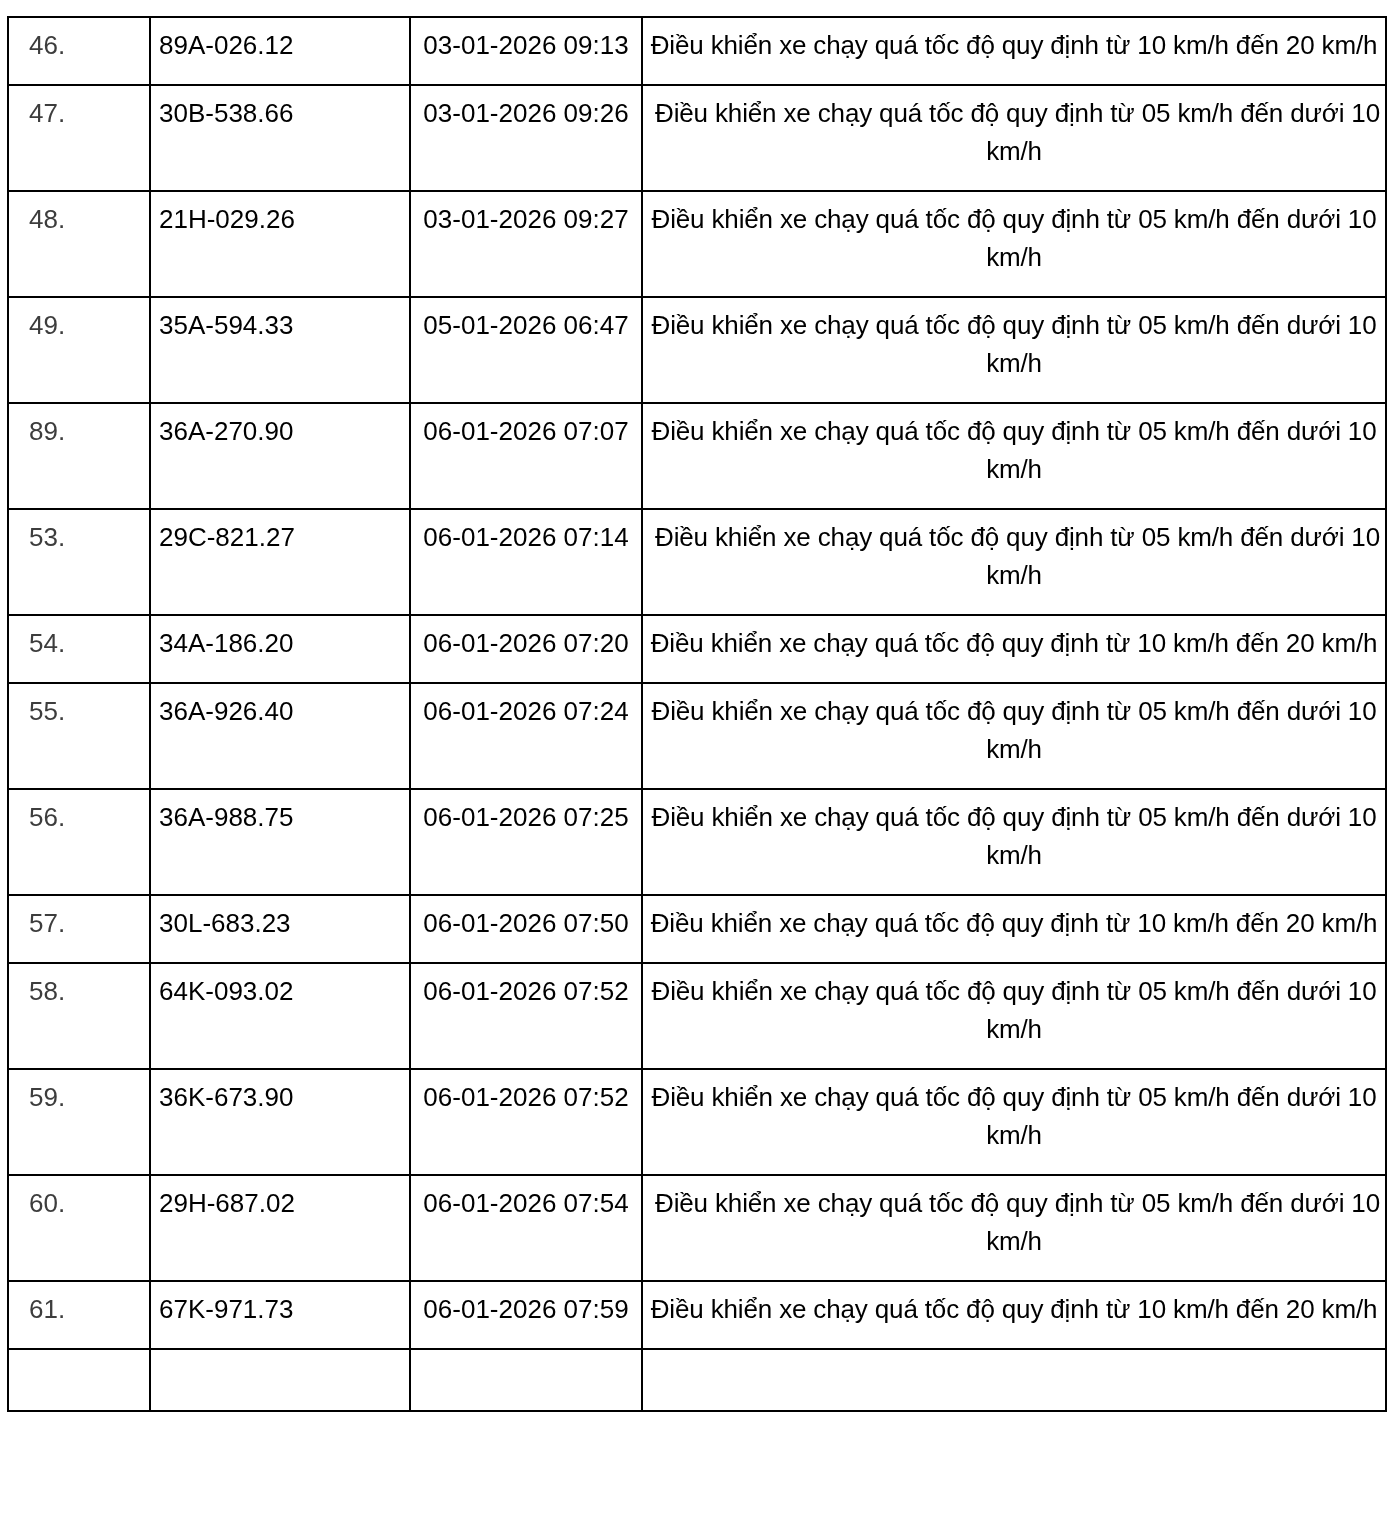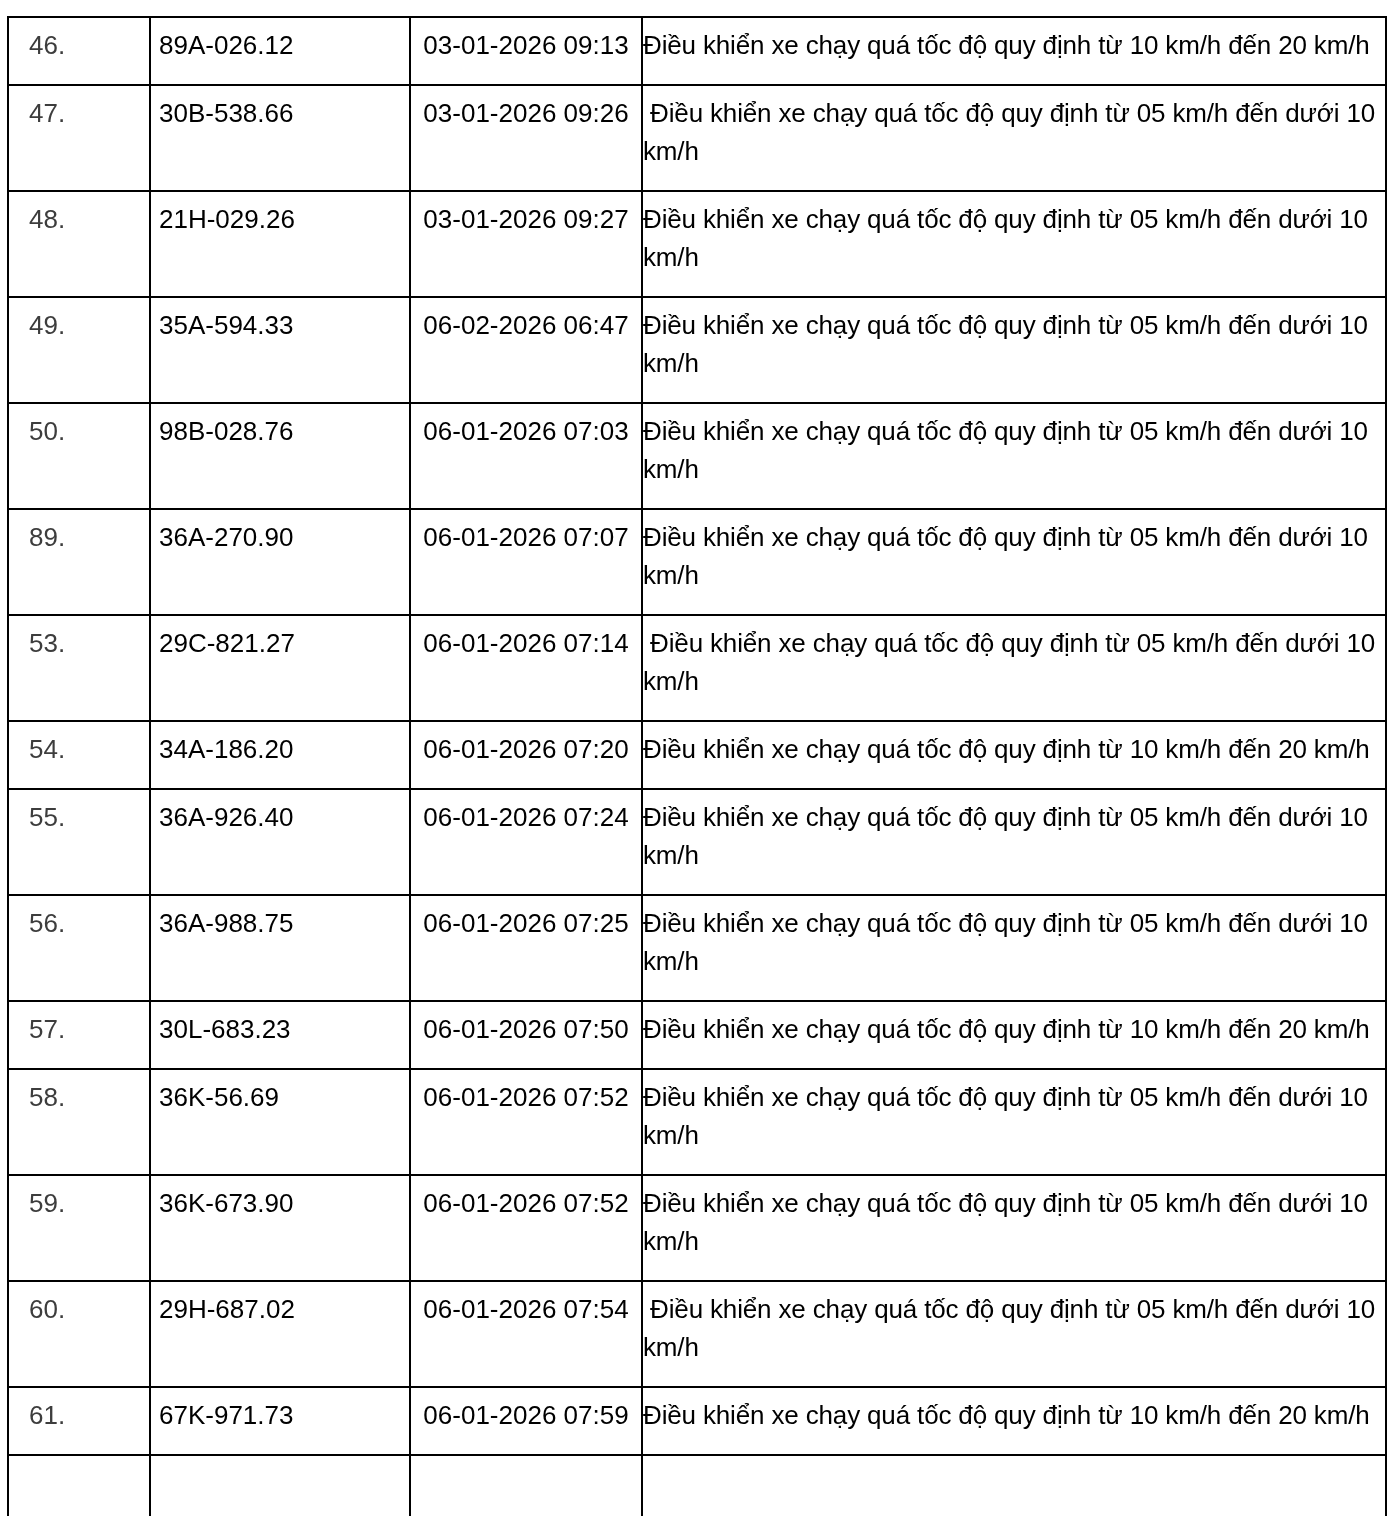--- a/index.html
+++ b/index.html
@@ -38,20 +38,21 @@
     word-wrap: break-word;
   }
   td.c-no {
     color: #3d3d3d;
     text-align: left;
     padding-left: 20px;
   }
   td.c-plate { text-align: left; }
   td.c-date  { text-align: center; }
   td.c-viol  {
+    text-align: center;
     padding-left: 0;
     padding-right: 0;
     letter-spacing: -0.15px;
   }
   tr.partial td {
     height: 60px;
     padding: 0;
   }
 </style>
 </head>
@@ -83,30 +84,24 @@
   <tr>
     <td class="c-no">48.</td>
     <td class="c-plate">21H-029.26</td>
     <td class="c-date">03-01-2026 09:27</td>
     <td class="c-viol">Điều khiển xe chạy quá tốc độ quy định từ 05 km/h đến dưới 10 km/h</td>
   </tr>
 
   <tr>
     <td class="c-no">49.</td>
     <td class="c-plate">35A-594.33</td>
-    <td class="c-date">06-02-2026 06:47</td>
+    <td class="c-date">05-01-2026 06:47</td>
     <td class="c-viol">Điều khiển xe chạy quá tốc độ quy định từ 05 km/h đến dưới 10 km/h</td>
   </tr>
 
-  <tr>
-    <td class="c-no">50.</td>
-    <td class="c-plate">98B-028.76</td>
-    <td class="c-date">06-01-2026 07:03</td>
-    <td class="c-viol">Điều khiển xe chạy quá tốc độ quy định từ 05 km/h đến dưới 10 km/h</td>
-  </tr>
 
   <tr>
     <td class="c-no">89.</td>
     <td class="c-plate">36A-270.90</td>
     <td class="c-date">06-01-2026 07:07</td>
     <td class="c-viol">Điều khiển xe chạy quá tốc độ quy định từ 05 km/h đến dưới 10 km/h</td>
   </tr>
 
 
   <tr>
@@ -139,21 +134,21 @@
 
   <tr>
     <td class="c-no">57.</td>
     <td class="c-plate">30L-683.23</td>
     <td class="c-date">06-01-2026 07:50</td>
     <td class="c-viol">Điều khiển xe chạy quá tốc độ quy định từ 10 km/h đến 20 km/h</td>
   </tr>
 
   <tr>
     <td class="c-no">58.</td>
-    <td class="c-plate">36K-56.69</td>
+    <td class="c-plate">64K-093.02</td>
     <td class="c-date">06-01-2026 07:52</td>
     <td class="c-viol">Điều khiển xe chạy quá tốc độ quy định từ 05 km/h đến dưới 10 km/h</td>
   </tr>
 
   <tr>
     <td class="c-no">59.</td>
     <td class="c-plate">36K-673.90</td>
     <td class="c-date">06-01-2026 07:52</td>
     <td class="c-viol">Điều khiển xe chạy quá tốc độ quy định từ 05 km/h đến dưới 10 km/h</td>
   </tr>

